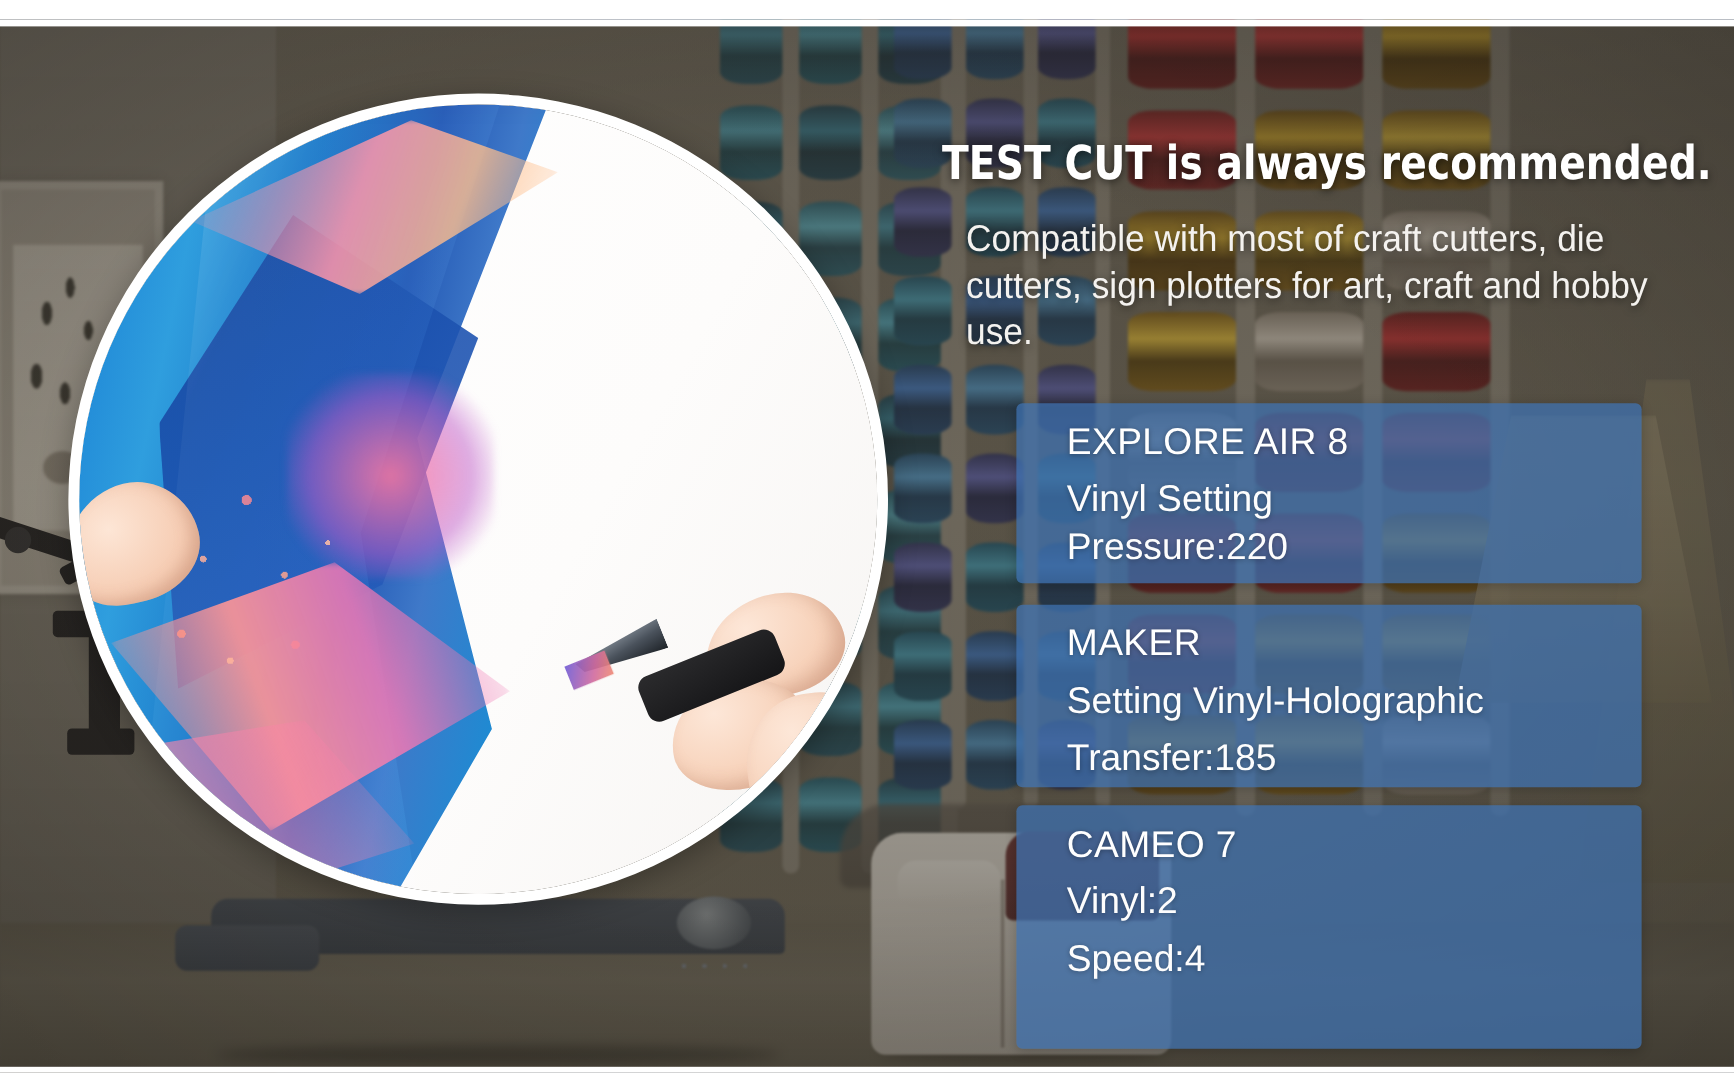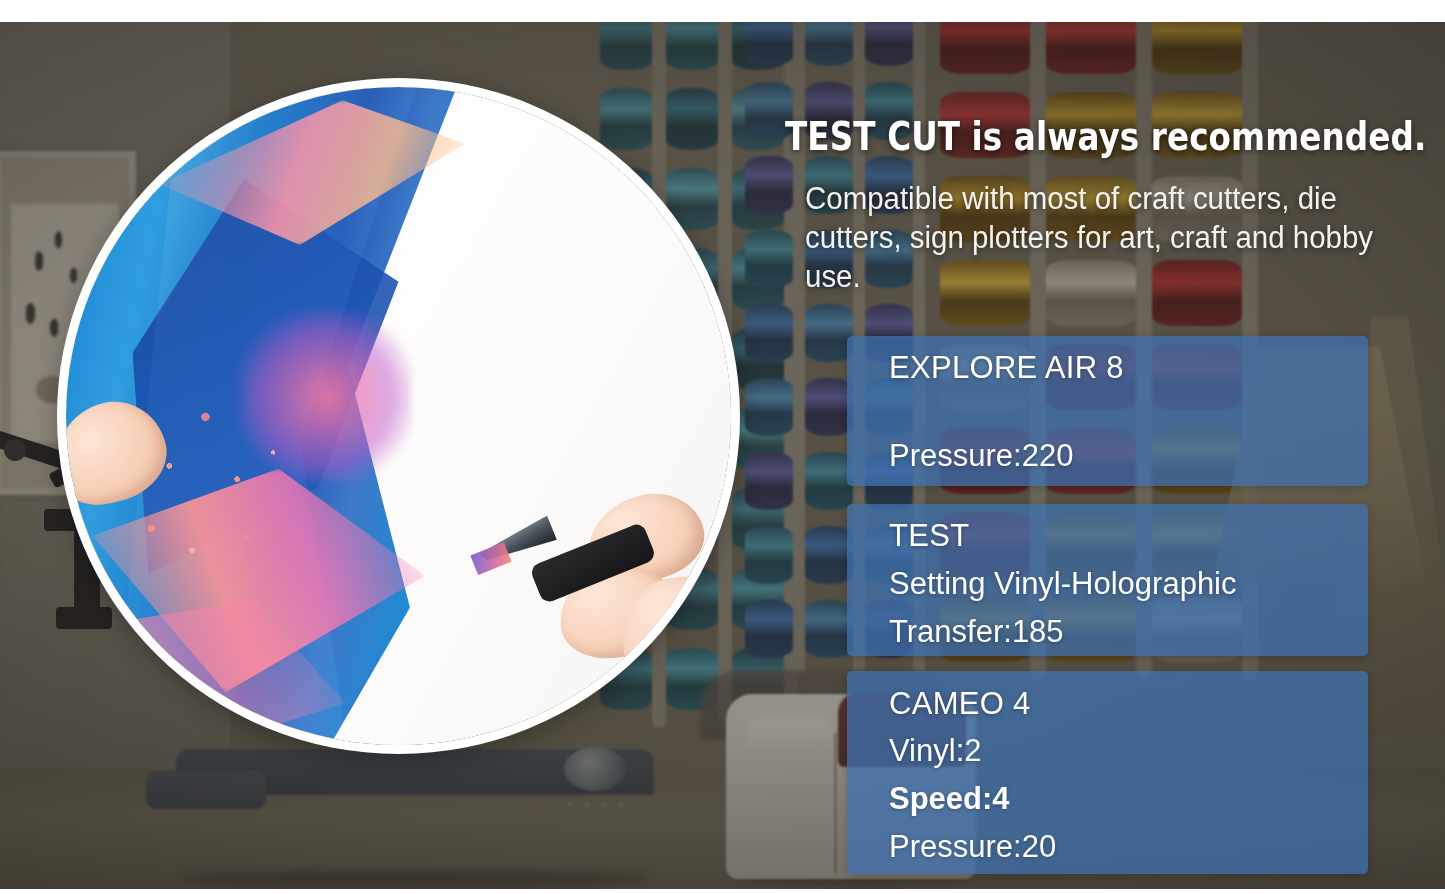--- a/index.html
+++ b/index.html
@@ -195,21 +195,21 @@
     box-shadow:0 2px 10px rgba(0,0,0,.20);}
   #panel1{top:320px;height:150px;}
   #panel2{top:488px;height:152px;}
   #panel3{top:655px;height:203px;}
   .panel .ptitle{position:absolute;left:42px;font-size:31px;color:#fff;font-weight:400;
     letter-spacing:.3px;text-shadow:0 1px 4px rgba(0,0,0,.35);white-space:nowrap;}
   .panel .pline{position:absolute;left:42px;font-size:31px;color:#fdfdfd;font-weight:300;
     text-shadow:0 1px 4px rgba(0,0,0,.30);white-space:nowrap;}
   #panel1 .ptitle{top:14px;} #panel1 .l1{top:62px;} #panel1 .l2{top:102px;}
   #panel2 .ptitle{top:14px;} #panel2 .l1{top:62px;} #panel2 .l2{top:110px;}
-  #panel3 .ptitle{top:15px;} #panel3 .l1{top:62px;} #panel3 .l2{top:110px;font-weight:bold;} #panel3 .l3{top:158px;}
+  #panel3 .ptitle{top:15px;} #panel3 .l1{top:62px;} #panel3 .l2{top:110px;} #panel3 .l3{top:158px;}
 
   
   #banner{position:absolute;left:77px;top:765px;width:641px;height:83px;z-index:30;
     background:rgba(52,98,158,.88);display:flex;align-items:center;
     box-shadow:0 2px 10px rgba(0,0,0,.22);}
   #banner span{margin-left:48px;color:#fff;font-weight:bold;font-size:34px;
     font-family:"Liberation Sans Narrow","DejaVu Sans Condensed","Liberation Sans",sans-serif;
     letter-spacing:.2px;text-shadow:0 2px 6px rgba(0,0,0,.35);transform:scaleX(.94);transform-origin:left center;}
 </style>
 </head>
@@ -373,32 +373,32 @@
         <div class="finger f3"></div>
       </div>
     </div>
   </div>
 
   <div id="headline">TEST CUT is always recommended.</div>
   <div id="subtext">Compatible with most of craft cutters, die cutters, sign plotters for art, craft and hobby use.</div>
 
   <div class="panel" id="panel1">
     <div class="ptitle">EXPLORE AIR 8</div>
+    <div class="pline l1">Vinyl Setting</div>
     <div class="pline l2">Pressure:220</div>
   </div>
 
   <div class="panel" id="panel2">
-    <div class="ptitle">TEST</div>
+    <div class="ptitle">MAKER</div>
     <div class="pline l1">Setting Vinyl-Holographic</div>
     <div class="pline l2">Transfer:185</div>
   </div>
 
   <div class="panel" id="panel3">
-    <div class="ptitle">CAMEO 4</div>
+    <div class="ptitle">CAMEO 7</div>
     <div class="pline l1">Vinyl:2</div>
     <div class="pline l2">Speed:4</div>
-    <div class="pline l3">Pressure:20</div>
   </div>
 
 
   <div class="edge-top"></div>
   <div class="edge-bottom"></div>
 </div>
 
 </body></html>

